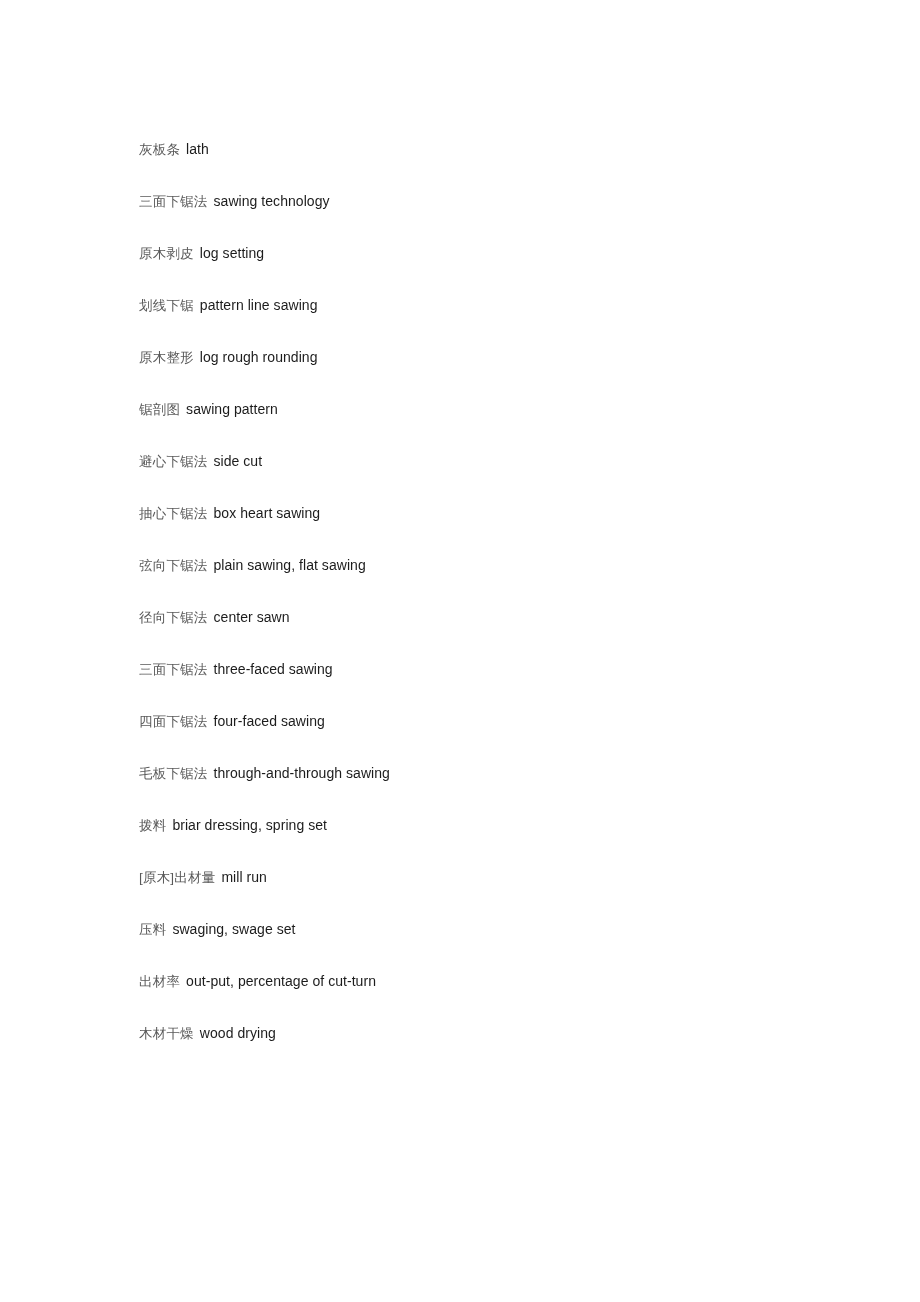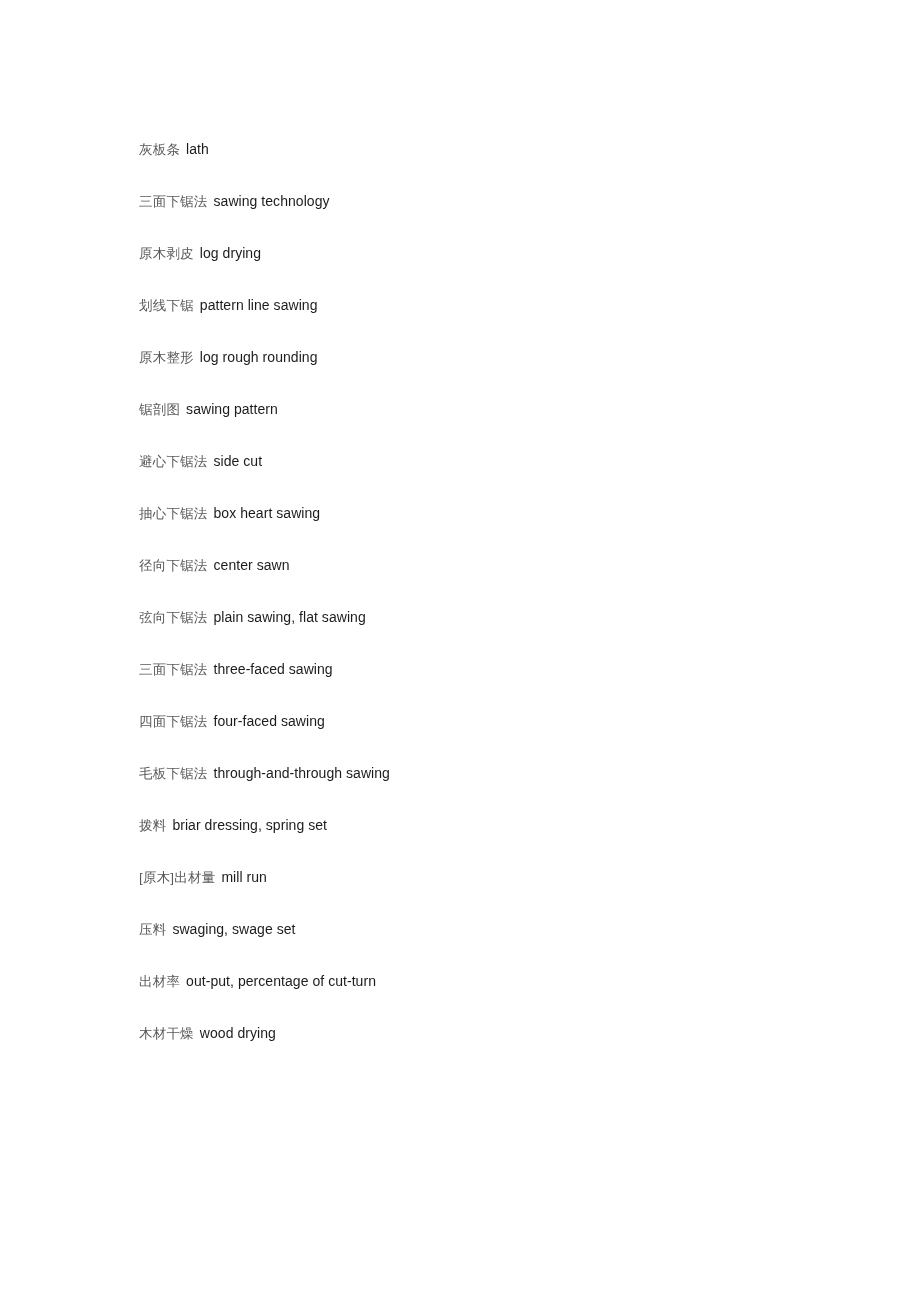--- a/index.html
+++ b/index.html
@@ -52,28 +52,28 @@
     letter-spacing: 0.05px;
   }
 </style>
 </head>
 <body>
 
 <div id="page">
   <div id="glossary">
       <div class="entry"><span class="term">灰板条</span><span class="gloss">lath</span></div>
       <div class="entry"><span class="term">三面下锯法</span><span class="gloss">sawing technology</span></div>
-      <div class="entry"><span class="term">原木剥皮</span><span class="gloss">log drying</span></div>
+      <div class="entry"><span class="term">原木剥皮</span><span class="gloss">log setting</span></div>
       <div class="entry"><span class="term">划线下锯</span><span class="gloss">pattern line sawing</span></div>
       <div class="entry"><span class="term">原木整形</span><span class="gloss">log rough rounding</span></div>
       <div class="entry"><span class="term">锯剖图</span><span class="gloss">sawing pattern</span></div>
       <div class="entry"><span class="term">避心下锯法</span><span class="gloss">side cut</span></div>
       <div class="entry"><span class="term">抽心下锯法</span><span class="gloss">box heart sawing</span></div>
+      <div class="entry"><span class="term">弦向下锯法</span><span class="gloss">plain sawing, flat sawing</span></div>
       <div class="entry"><span class="term">径向下锯法</span><span class="gloss">center sawn</span></div>
-      <div class="entry"><span class="term">弦向下锯法</span><span class="gloss">plain sawing, flat sawing</span></div>
       <div class="entry"><span class="term">三面下锯法</span><span class="gloss">three-faced sawing</span></div>
       <div class="entry"><span class="term">四面下锯法</span><span class="gloss">four-faced sawing</span></div>
       <div class="entry"><span class="term">毛板下锯法</span><span class="gloss">through-and-through sawing</span></div>
       <div class="entry"><span class="term">拨料</span><span class="gloss">briar dressing, spring set</span></div>
       <div class="entry"><span class="term">[原木]出材量</span><span class="gloss">mill run</span></div>
       <div class="entry"><span class="term">压料</span><span class="gloss">swaging, swage set</span></div>
       <div class="entry"><span class="term">出材率</span><span class="gloss">out-put, percentage of cut-turn</span></div>
       <div class="entry"><span class="term">木材干燥</span><span class="gloss">wood drying</span></div>
     </div>
 </div>

